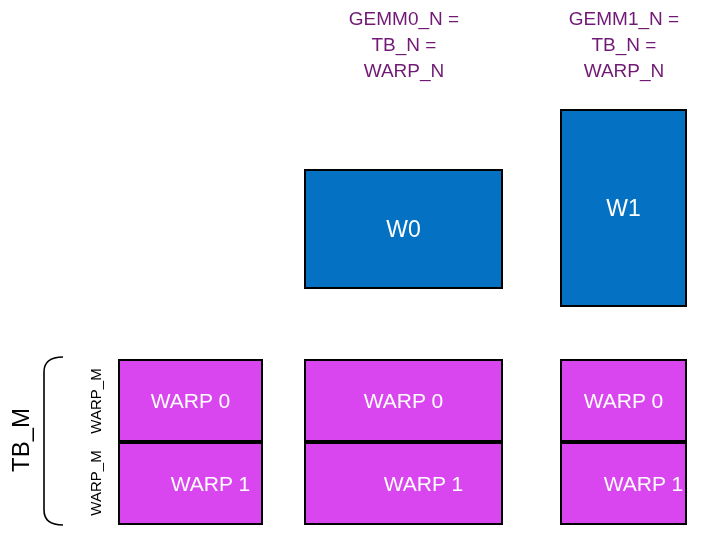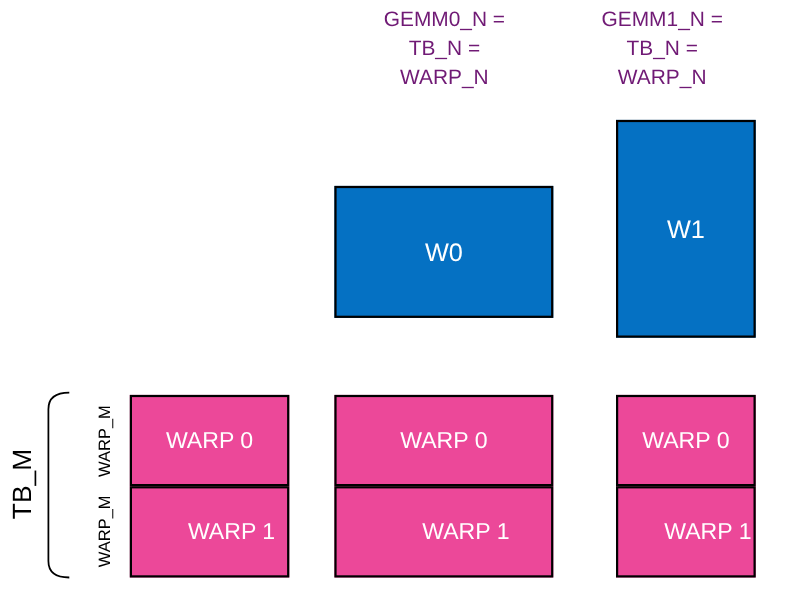--- a/index.html
+++ b/index.html
@@ -7,29 +7,29 @@
     position: relative; width: 720px; height: 540px;
     background: #ffffff; overflow: hidden;
     font-family: "Liberation Sans", "DejaVu Sans", sans-serif;
     color: #000;
   }
   .col-header {
     position: absolute; top: 6px; text-align: center;
     font-size: 19px; line-height: 26px; font-weight: 400; color: #701a75;
   }
   .col-header.h0 { left: 294px; width: 220px; }
-  .col-header.h1 { left: 512px; width: 180px; }
+  .col-header.h1 { left: 534px; width: 180px; }
   .box {
     position: absolute; box-sizing: border-box;
     border: 2.5px solid #000000;
     display: flex; align-items: center; justify-content: center;
     color: #ffffff;
   }
   .blue  { background: #0571C3; font-size: 23px; }
-  .green { background: #ec4899; font-size: 21px; }
+  .green { background: #d946ef; font-size: 21px; }
   .w0 { left: 304px; top: 169px; width: 199px; height: 120px; }
   .w1 { left: 560px; top: 109px; width: 127px; height: 198px; }
   .s1 { left: 118px; width: 145px; }
   .s2 { left: 304px; width: 199px; }
   .s3 { left: 560px; width: 127px; }
   .r0 { top: 359px; height: 83px; }
   .r1 { top: 442px; height: 83px; padding-left: 40px; }
   .rot {
     position: absolute; transform: rotate(-90deg);
     color: #000000; text-align: center; white-space: nowrap;

